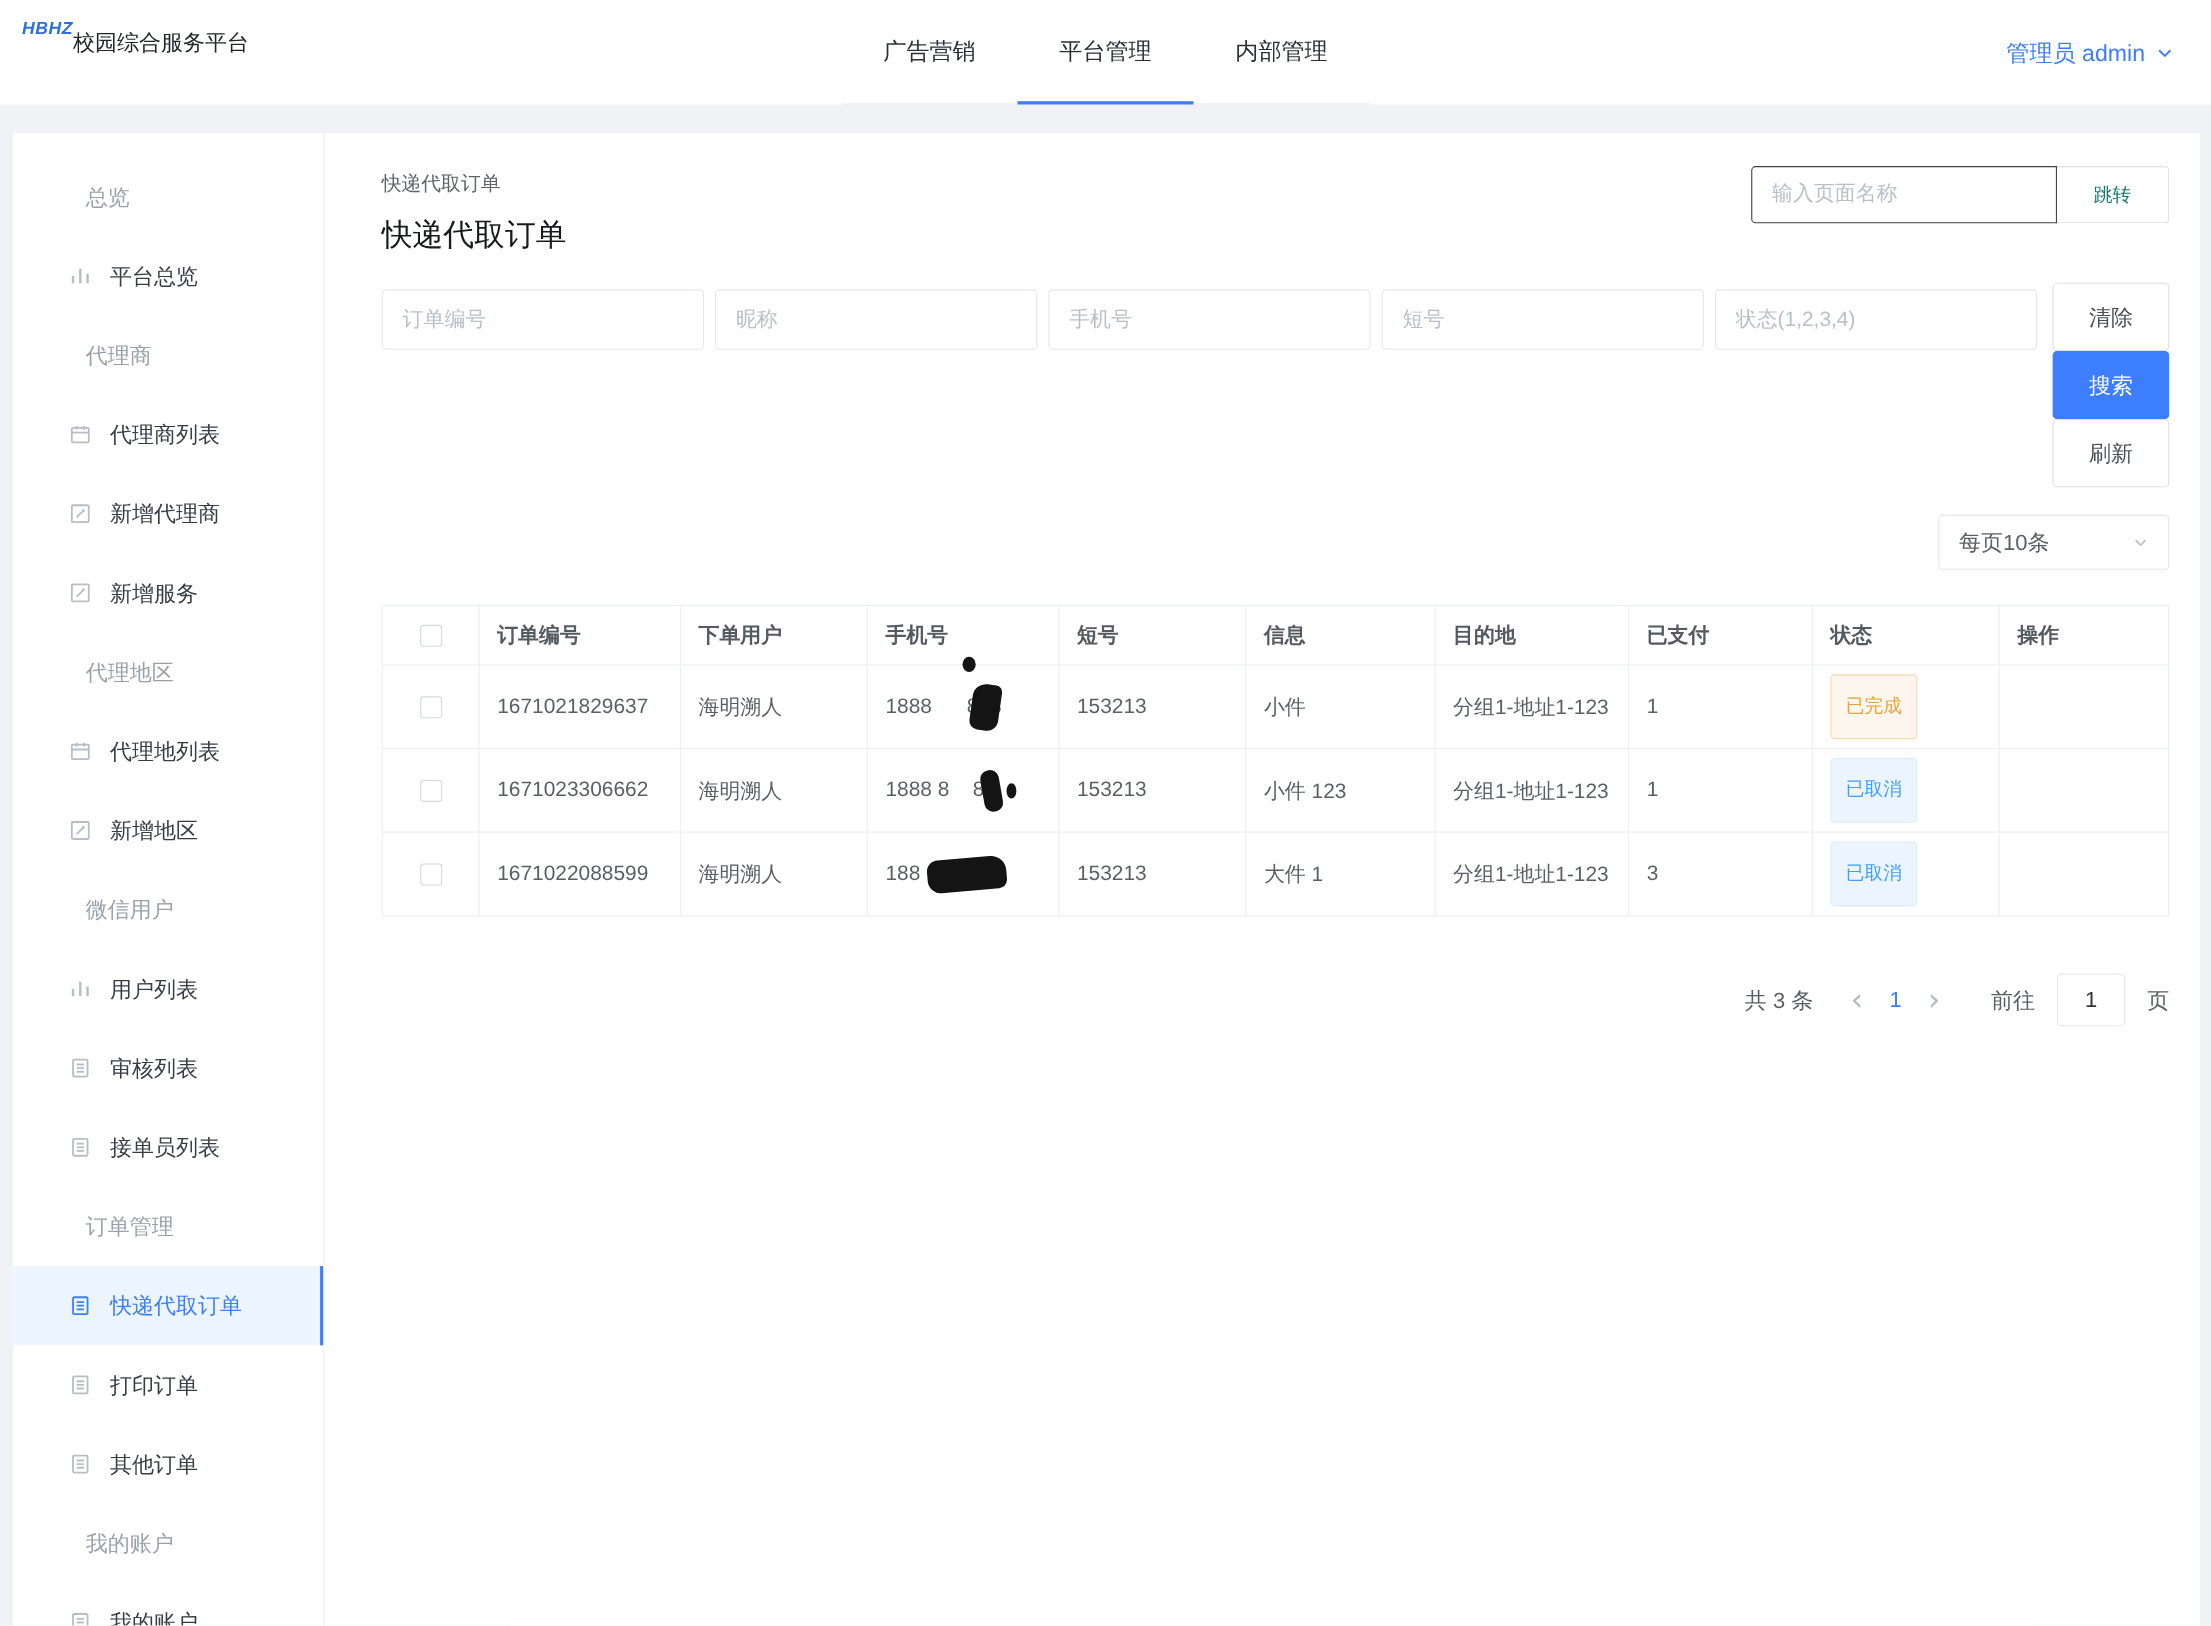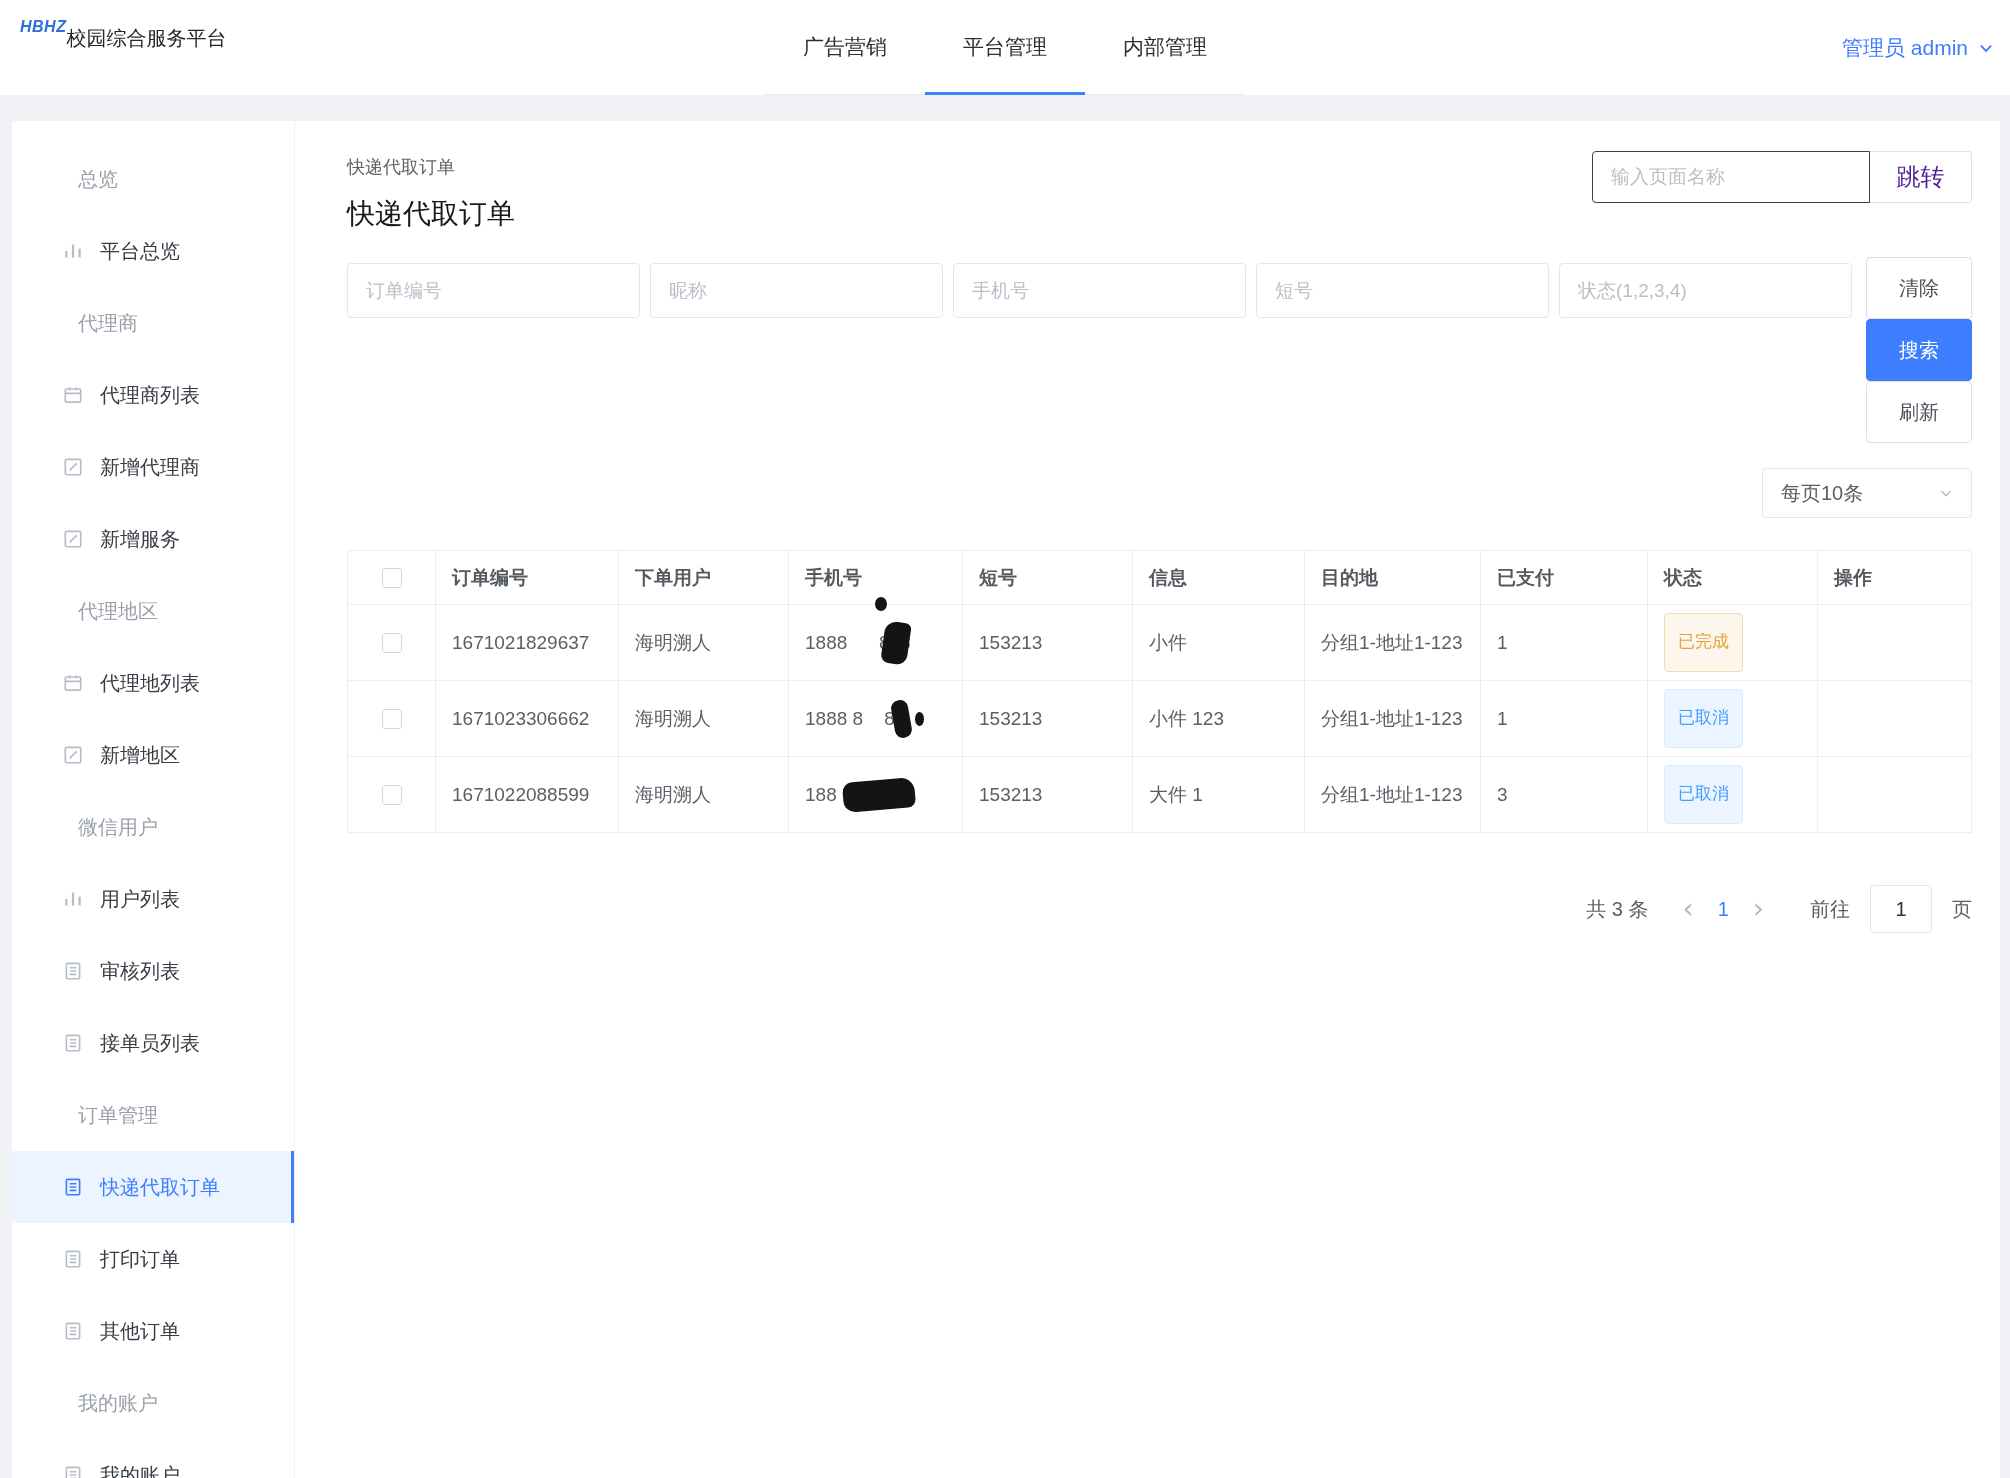--- a/index.html
+++ b/index.html
@@ -14,21 +14,21 @@
 
   
   .header { height:95px; background:#fff; position:relative; }
   .brand { position:absolute; left:20px; top:18px; display:flex; }
   .brand-logo { color:#2f6fd8; font-weight:700; font-style:italic; font-size:16px; letter-spacing:.5px; }
   .brand-title { margin-top:7px; font-size:20px; color:#23262b; }
   .tabs { position:absolute; left:50%; transform:translateX(-50%); top:0; height:95px; display:flex; border-bottom:1px solid #ebebeb; }
   .tab { display:flex; align-items:center; padding:0 38px; font-size:21px; color:#2b2f36; position:relative; cursor:pointer; white-space:nowrap; }
   .tab.active { font-weight:500; }
   .tab.active::after { content:""; position:absolute; left:0; right:0; bottom:-1px; height:3px; background:var(--accent,#3d7eff); }
-  .user-menu { position:absolute; right:16px; top:0; height:95px; display:flex; align-items:center; gap:10px; color:var(--accent,#3d7eff); font-size:21px; cursor:pointer; }
+  .user-menu { position:absolute; right:34px; top:0; height:95px; display:flex; align-items:center; gap:10px; color:var(--accent,#3d7eff); font-size:21px; cursor:pointer; }
   .chev { width:16px; height:16px; color:var(--accent,#3d7eff); }
   .chev svg { width:100%; height:100%; display:block; }
 
   
   .content { position:absolute; top:121px; left:12px; right:10px; bottom:0; background:#fff; display:flex; overflow:hidden; }
 
   
   .sidebar { width:283px; flex-shrink:0; border-right:1px solid #f0f0f0; padding-top:22px; overflow:hidden; }
   .side-section { height:72px; display:flex; align-items:center; padding-left:38px; font-size:20px; color:#9aa1ab;margin-left:28px; }
   .side-item { height:72px; display:flex; align-items:center; gap:16px; padding-left:50px; font-size:20px; color:#383d45; cursor:pointer; position:relative; }
@@ -38,21 +38,21 @@
   .side-item.active .icn { color:var(--accent,#3d7eff); }
   .side-item.active::after { content:""; position:absolute; right:0; top:0; bottom:0; width:3px; background:var(--accent,#3d7eff); }
 
   
   .main { flex:1; position:relative; padding:34px 28px 0 52px; min-width:0; }
   .breadcrumb { font-size:18px; color:#5f6469; }
   .page-title { margin-top:16px; font-size:28px; font-weight:400; color:#17191c; }
 
   .jump-box { position:absolute; top:30px; right:28px; display:flex; }
   .jump-input { width:278px; height:52px; border:1px solid #404040; border-radius:4px 0 0 4px; padding:0 18px; font-size:19px; color:#333; outline:none; }
-  .jump-btn { width:102px; height:52px; border:1px solid #dcdfe6; border-left:none; background:#fff; border-radius:0 4px 4px 0; font-size:24px; color:#4c1d95; cursor:pointer; }
+  .jump-btn { width:102px; height:52px; border:1px solid #dcdfe6; border-left:none; background:#fff; border-radius:0 4px 4px 0; font-size:17px; color:#0f766e; cursor:pointer; }
   input::placeholder { color:#b9bfc8; }
 
   .filters { display:flex; gap:10px; margin-top:30px; }
   .filter-input { width:293px; height:55px; border:1px solid #e3e6eb; border-radius:4px; padding:0 18px; font-size:19px; color:#333; outline:none; }
 
   .action-col { position:absolute; top:136px; right:28px; display:flex; flex-direction:column; }
   .action-btn { width:106px; height:62px; border:1px solid #dcdfe6; background:#fff; color:#4a4f57; font-size:20px; cursor:pointer; border-radius:4px; }
   .action-btn.primary { background:var(--accent,#3d7eff); border-color:var(--accent,#3d7eff); color:#fff; }
 
   .pagesize-row { display:flex; justify-content:flex-end; margin-top:150px; }

